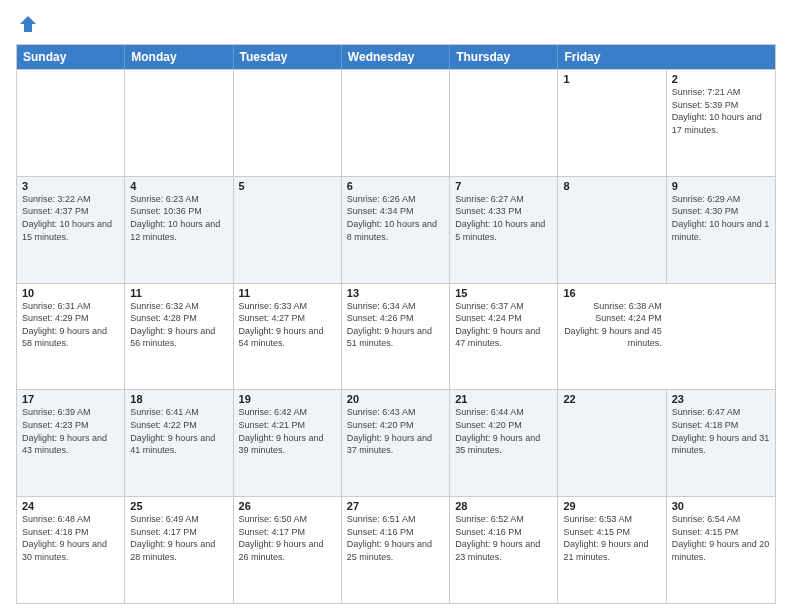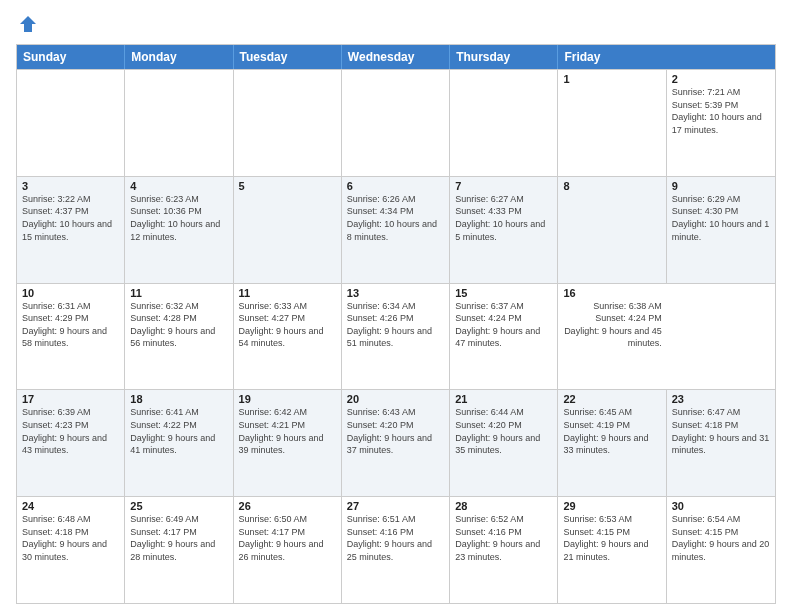--- a/index.html
+++ b/index.html
@@ -266,23 +266,20 @@
 Daylight: 9 hours and 37 minutes.</div>
           </div>
           <div class="cal-cell alt-row">
             <span class="day-num">21</span>
             <div class="cell-info" style="white-space: pre-line;">Sunrise: 6:44 AM
 Sunset: 4:20 PM
 Daylight: 9 hours and 35 minutes.</div>
           </div>
           <div class="cal-cell alt-row">
             <span class="day-num">22</span>
-            <div class="cell-info" style="white-space: pre-line;">Sunrise: 6:45 AM
-Sunset: 4:19 PM
-Daylight: 9 hours and 33 minutes.</div>
           </div>
           <div class="cal-cell alt-row">
             <span class="day-num">23</span>
             <div class="cell-info" style="white-space: pre-line;">Sunrise: 6:47 AM
 Sunset: 4:18 PM
 Daylight: 9 hours and 31 minutes.</div>
           </div>
         </div>
         <div class="cal-row">
           <div class="cal-cell">

